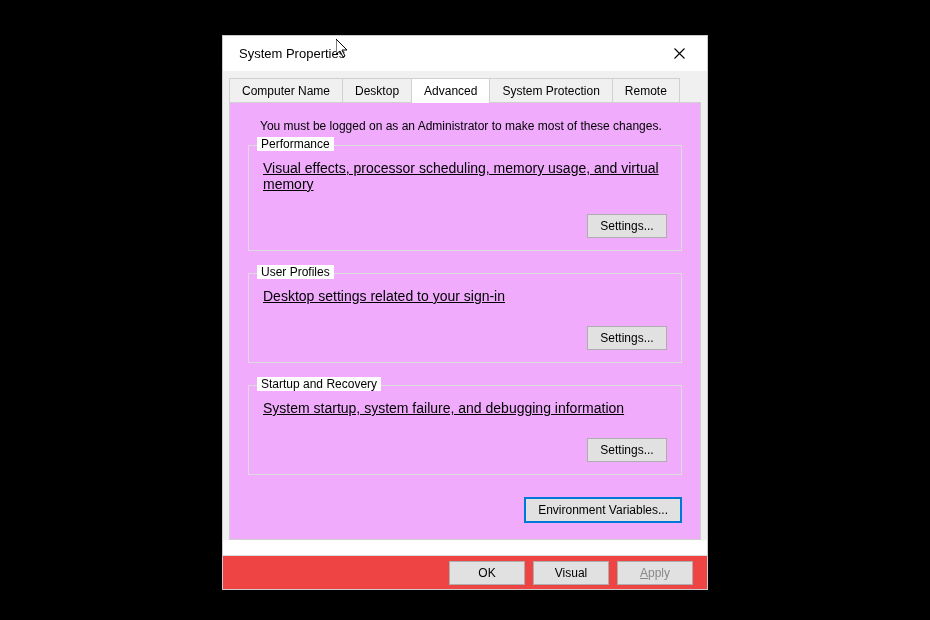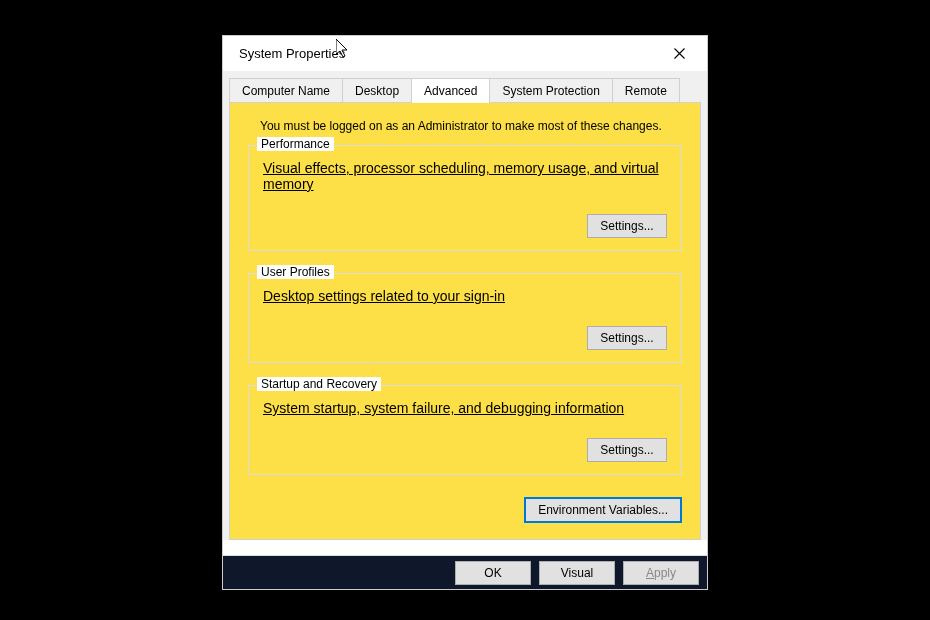--- a/index.html
+++ b/index.html
@@ -63,21 +63,21 @@
       cursor: pointer;
       white-space: nowrap;
     }
     .tab:not(:first-child) { border-left: none; }
     .tab.active {
       background: #fff;
       position: relative;
       z-index: 2;
     }
     .tab-panel {
-      background: #fde047;
+      background: #f0abfc;
       border: 1px solid #d0d0d0;
       padding: 14px 18px 16px 18px;
       position: relative;
       z-index: 1;
       min-height: 426px;
     }
     .admin-note {
       font-size: 12px;
       color: #000;
       margin: 2px 0 12px 12px;
@@ -130,27 +130,27 @@
       border: 2px solid #0078d7;
       padding: 0 12px;
       height: 26px;
     }
     .footer {
       position: absolute;
       bottom: 0;
       left: 0;
       right: 0;
       height: 34px;
-      background: #0f172a;
+      background: #ef4444;
       border-top: 1px solid #dcdcdc;
       display: flex;
       align-items: center;
       justify-content: flex-end;
       gap: 8px;
-      padding-right: 8px;
+      padding-right: 14px;
     }
     .footer .btn { min-width: 76px; }
     .btn.disabled {
       color: #888;
       cursor: default;
     }
     .btn.disabled .u { text-decoration: underline; }
     .cursor {
       position: absolute;
       left: 336px;

